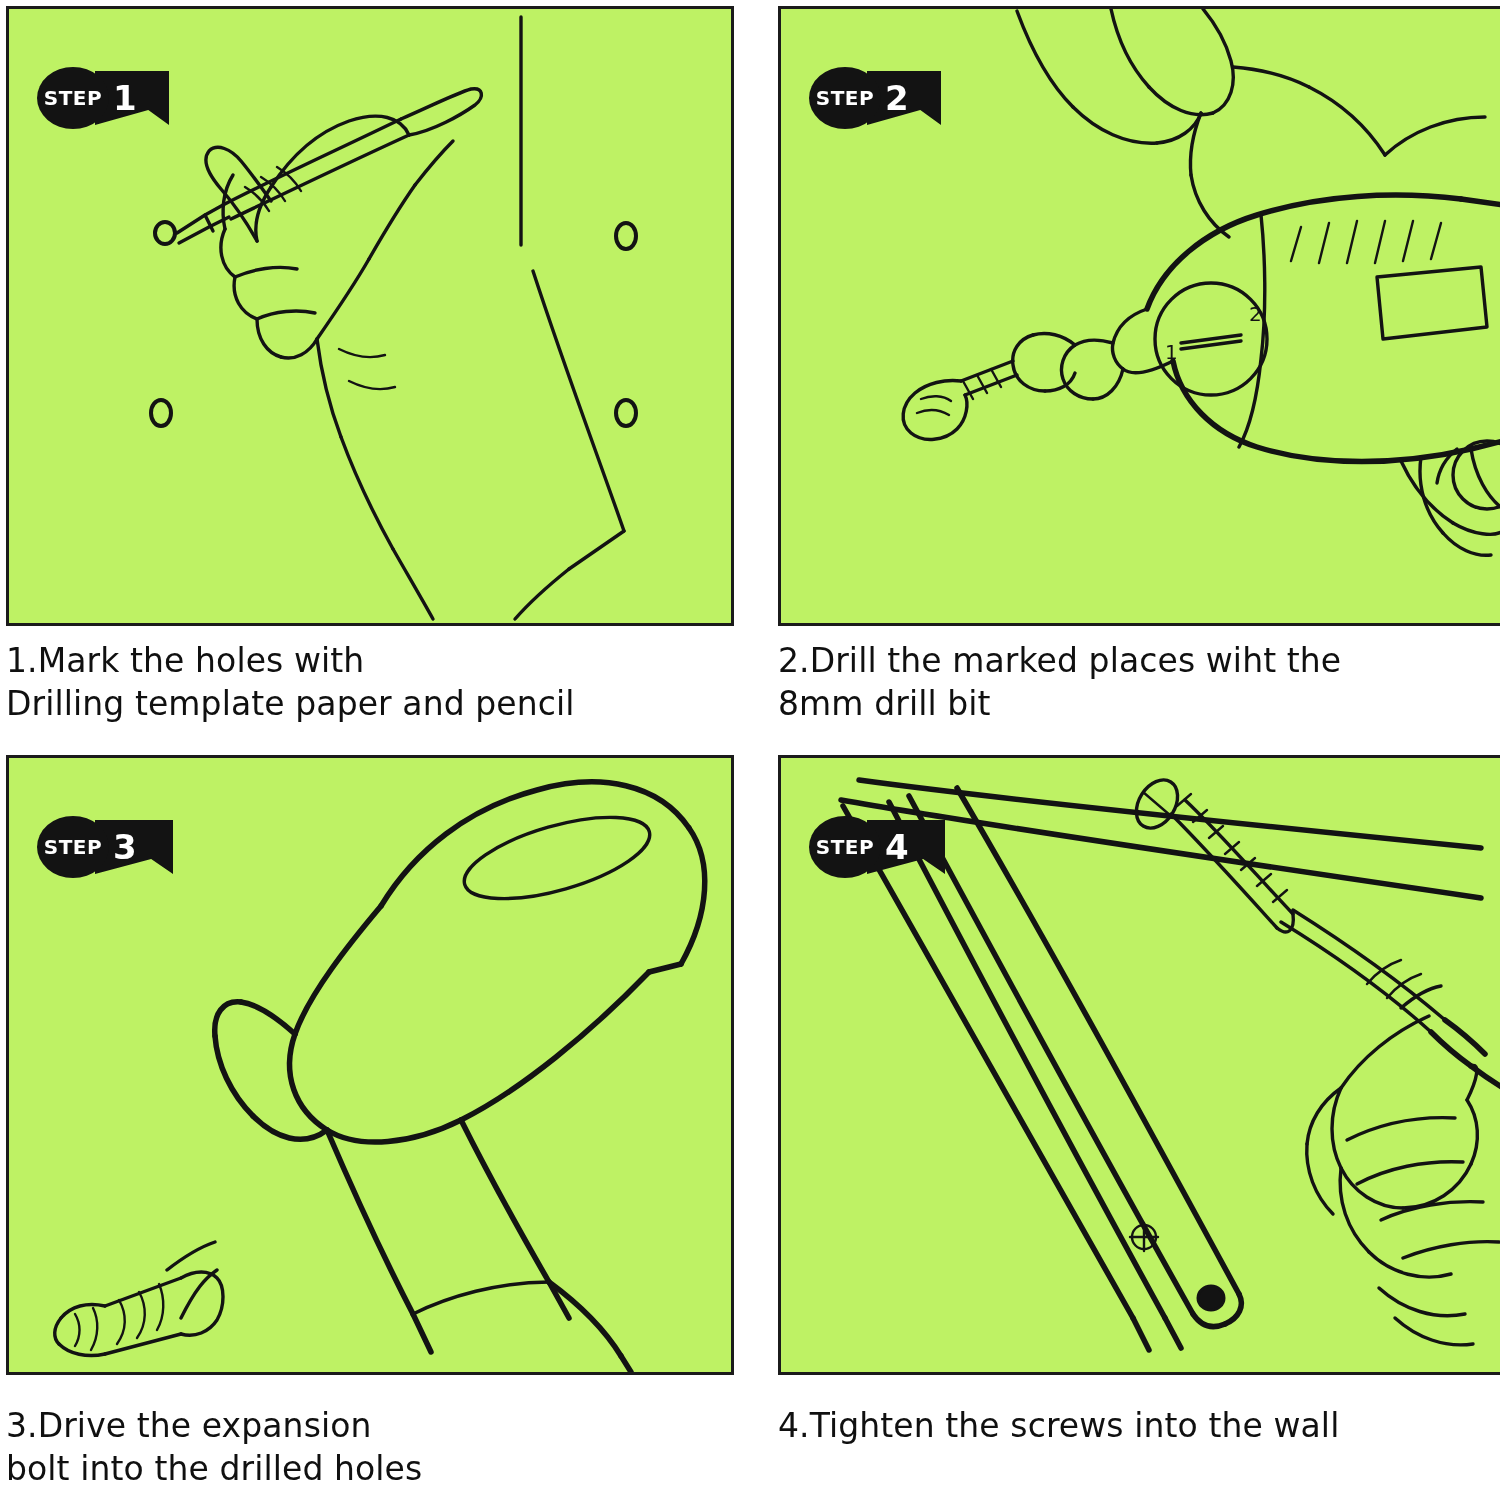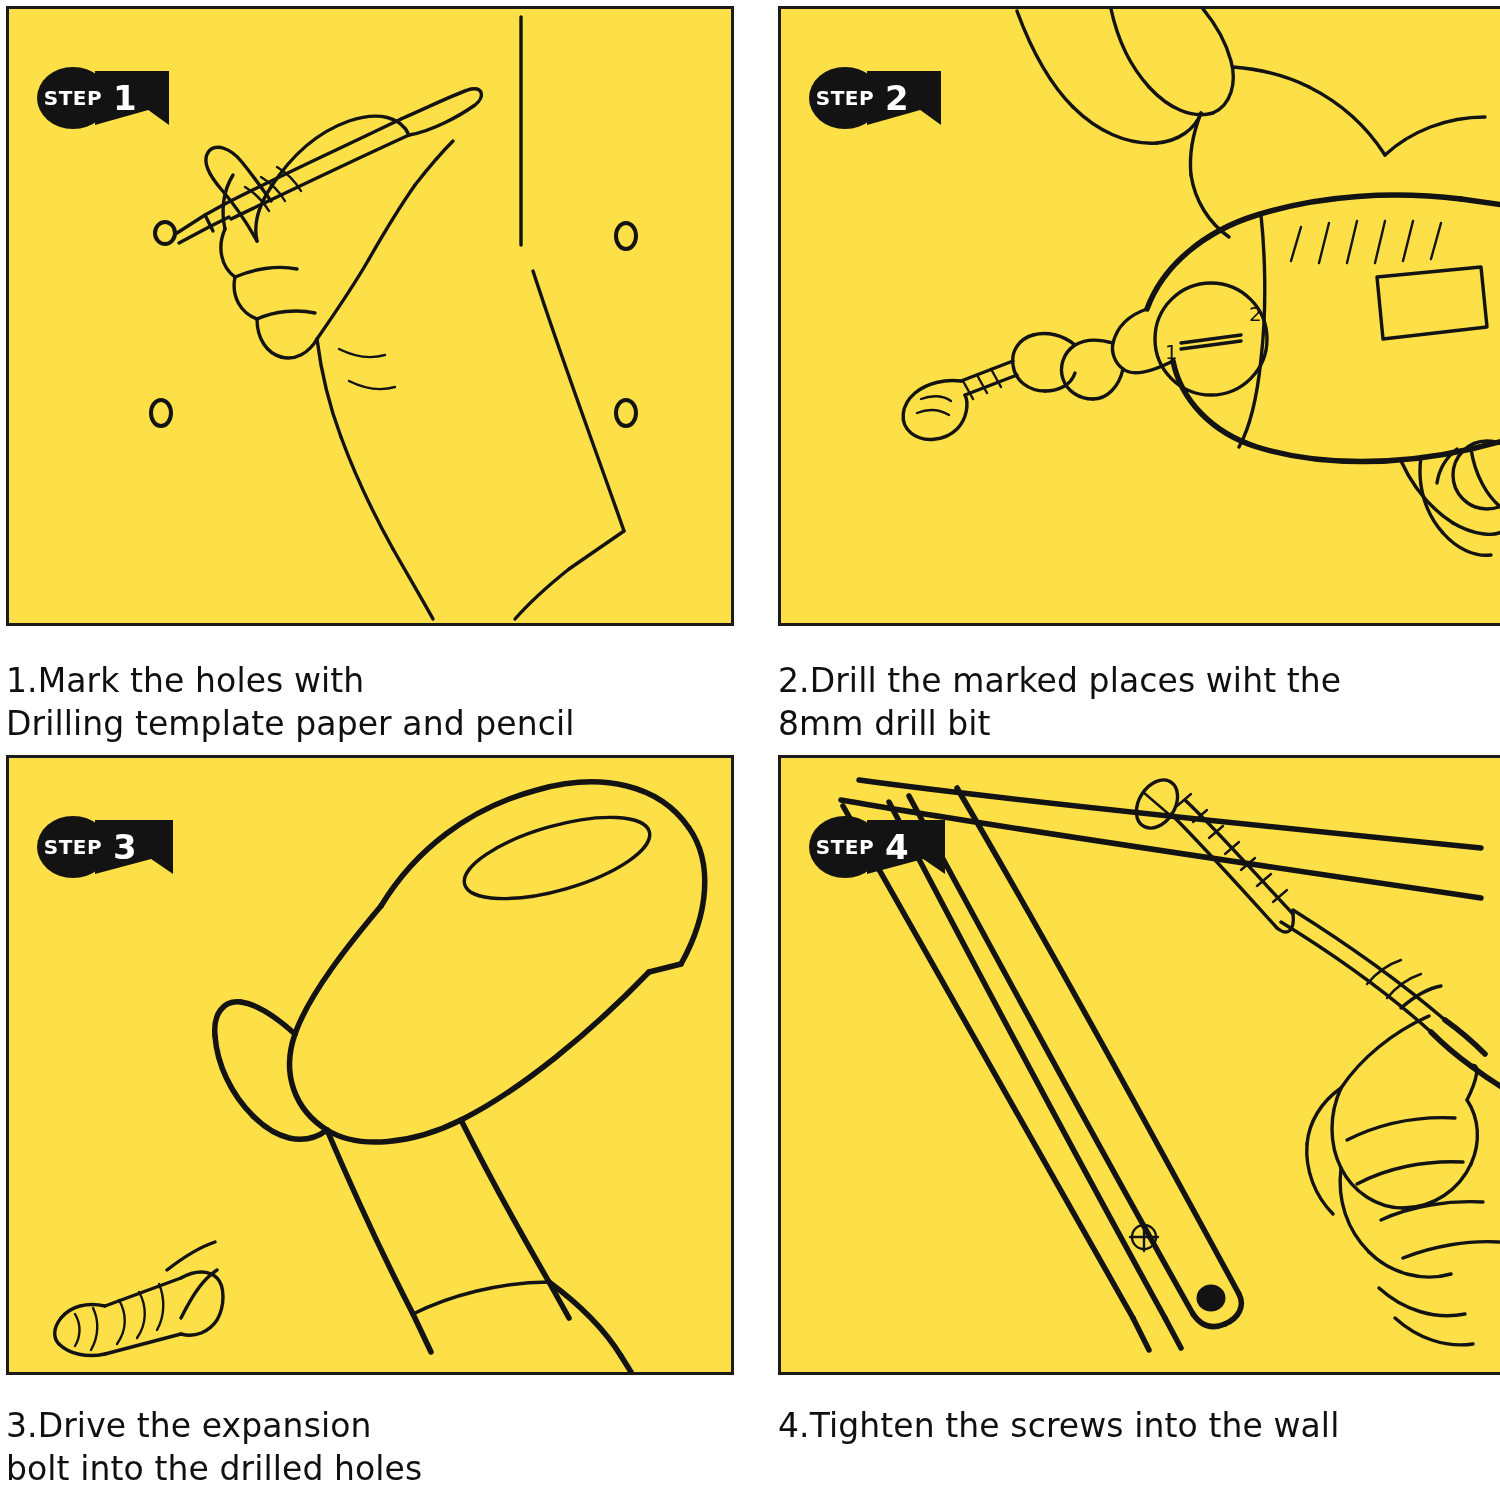--- a/index.html
+++ b/index.html
@@ -29,26 +29,26 @@
     padding: 6px 0 0 6px;
     box-sizing: border-box;
   }
   .cell {
     position: relative;
   }
   .panel {
     position: relative;
     box-sizing: border-box;
     border: 3px solid #1b1b1b;
-    background: #fde047;
+    background: #bef264;
     height: 620px;
     overflow: hidden;
   }
   .caption {
-    margin-top: 34px;
+    margin-top: 14px;
     font-size: 33px;
     line-height: 1.30;
     letter-spacing: 0.1px;
     color: #101010;
     white-space: pre-line;
   }
   .caption.r2 {
     margin-top: 30px;
   }
   

